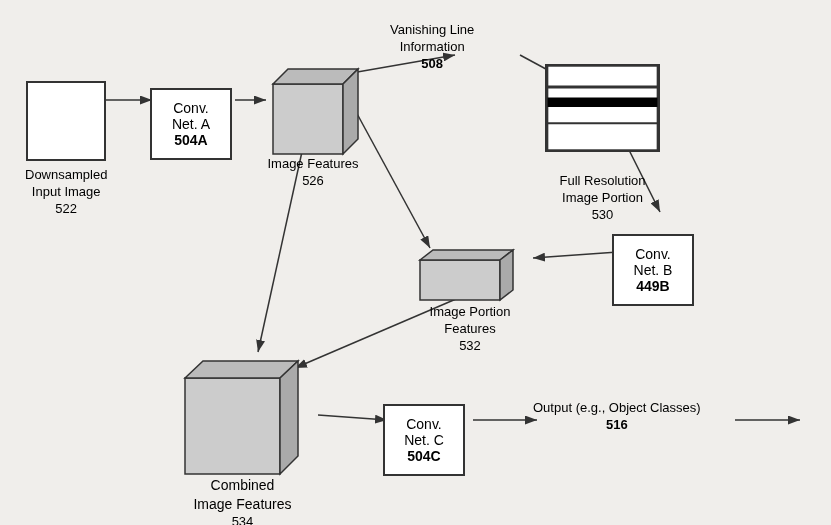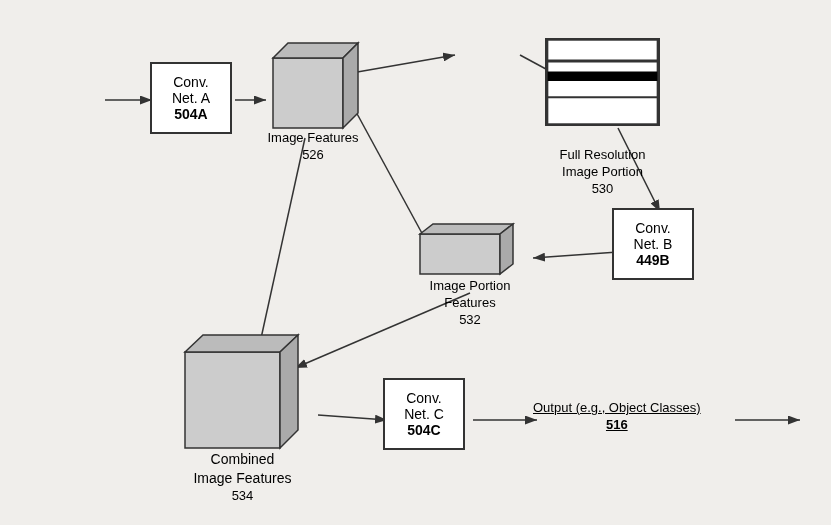--- a/index.html
+++ b/index.html
@@ -16,20 +16,21 @@
       height: 525px;
       position: relative;
     }
     .node {
       position: absolute;
       display: flex;
       flex-direction: column;
       align-items: center;
       justify-content: flex-start;
       text-align: center;
+      margin-top: 26px;
     }
     .box-simple {
       border: 2px solid #333;
       background: #fff;
       display: flex;
       flex-direction: column;
       align-items: center;
       justify-content: center;
       text-align: center;
     }
@@ -84,20 +85,28 @@
 
     <line x1="305" y1="138" x2="258" y2="352" stroke="#333" stroke-width="1.5" marker-end="url(#arrowhead)"></line>
 
     <line x1="318" y1="415" x2="387" y2="420" stroke="#333" stroke-width="1.5" marker-end="url(#arrowhead)"></line>
 
     <line x1="473" y1="420" x2="537" y2="420" stroke="#333" stroke-width="1.5" marker-end="url(#arrowhead)"></line>
 
     <line x1="735" y1="420" x2="800" y2="420" stroke="#333" stroke-width="1.5" marker-end="url(#arrowhead)"></line>
   </svg>
 
+  <div class="node" style="left:25px; top:55px;">
+    <div class="box-simple" style="width:80px; height:80px;"></div>
+    <div class="label-below">
+      <span style="white-space:pre-line; font-size:13px;">Downsampled
+Input Image</span><br>
+      <strong>522</strong>
+    </div>
+  </div>
 
   <div class="node" style="left:150px; top:62px;">
     <div class="box-simple" style="width:82px; height:72px; font-size:14px;">
       <span>Conv.<br>Net. A<br><strong>504A</strong></span>
     </div>
   </div>
 
   <div class="node" style="left:263px; top:38px;">
     <svg width="100" height="100" viewBox="0 0 100 100">
 
@@ -106,20 +115,25 @@
       <polygon points="10,20 25,5 95,5 80,20" fill="#bbb" stroke="#333" stroke-width="1.5"></polygon>
 
       <polygon points="80,20 95,5 95,75 80,90" fill="#aaa" stroke="#333" stroke-width="1.5"></polygon>
     </svg>
     <div class="label-below" style="margin-top:-8px;">
       <span style="font-size:13px;">Image Features</span><br>
       <strong>526</strong>
     </div>
   </div>
 
+  <div style="position:absolute; left:390px; top:22px; text-align:center;">
+    <div style="font-size:13px; line-height:1.3;">
+      Vanishing Line<br>Information<br><strong>508</strong>
+    </div>
+  </div>
 
   <div class="node" style="left:545px; top:38px;gap:15px;">
     <div class="box-simple" style="width:115px; height:88px; overflow:hidden; padding:0;">
 
       <svg width="115" height="88" viewBox="0 0 115 88">
         <rect x="0" y="0" width="115" height="88" fill="white" stroke="#333" stroke-width="1.5"></rect>
         <line x1="0" y1="22" x2="115" y2="22" stroke="#333" stroke-width="3"></line>
         <line x1="0" y1="38" x2="115" y2="38" stroke="#000" stroke-width="10"></line>
         <line x1="0" y1="60" x2="115" y2="60" stroke="#333" stroke-width="2"></line>
       </svg>
@@ -159,20 +173,20 @@
       <strong>534</strong>
     </div>
   </div>
 
   <div class="node" style="left:383px; top:378px;">
     <div class="box-simple" style="width:82px; height:72px; font-size:14px;">
       <span>Conv.<br>Net. C<br><strong>504C</strong></span>
     </div>
   </div>
 
-  <div style="position:absolute; left:533px; top:400px; text-align:center;text-decoration:underline;">
+  <div style="position:absolute; left:533px; top:400px; text-align:center;">
     <div style="font-size:13px; line-height:1.3;">
       Output (e.g., Object Classes)<br>
       <strong>516</strong>
     </div>
   </div>
 
 </div>
 
 </body></html>

